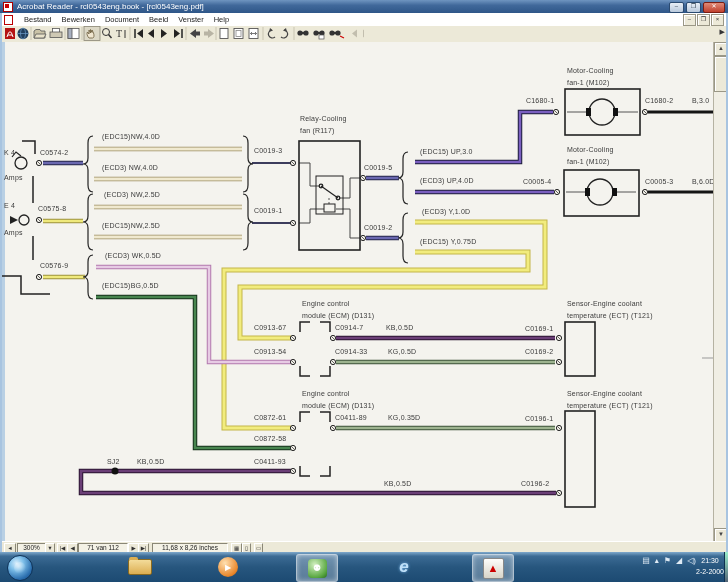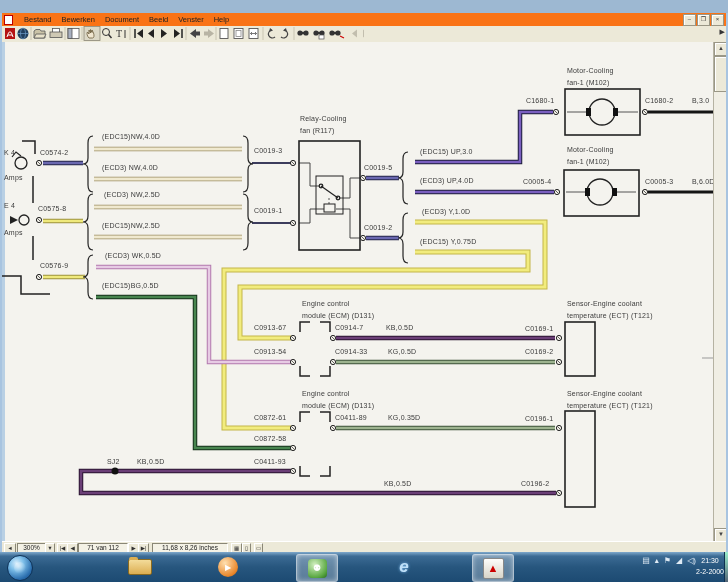--- a/index.html
+++ b/index.html
@@ -5,21 +5,21 @@
   html,body{margin:0;padding:0;}
   #app{position:relative;width:728px;height:582px;background:#9db8d2;font-family:"Liberation Sans",sans-serif;overflow:hidden;}
   
   .titlebar{position:absolute;left:0;top:0;width:728px;height:13px;background:linear-gradient(180deg,#6f95c0 0%,#41699b 40%,#2e5688 100%);display:flex;align-items:center;color:#fff;font-size:8px;}
   .titleicon{width:8px;height:8px;background:#fff;border:1px solid #a00;margin:0 4px 0 3px;position:relative;}
   .titleicon::after{content:"";position:absolute;left:1px;top:1px;width:4px;height:4px;background:#c00;}
   .tbtns{position:absolute;right:3px;top:2px;display:flex;gap:2px;}
   .wbtn{width:13px;height:9px;border:1px solid #2a4a70;border-radius:2px;background:linear-gradient(#e8eef6,#b9c9dc);font-size:6px;line-height:7px;text-align:center;color:#234;}
   .wbtn.close{width:20px;background:linear-gradient(#e08a77,#c0402e);color:#fff;border-color:#7a1d12;}
   
-  .menubar{position:absolute;left:2px;top:13px;width:724px;height:13px;background:#f97316;border-bottom:1px solid #c9c5b2;display:flex;align-items:center;font-size:7.5px;color:#222;}
+  .menubar{position:absolute;left:2px;top:13px;width:724px;height:13px;background:#ffffff;border-bottom:1px solid #c9c5b2;display:flex;align-items:center;font-size:7.5px;color:#222;}
   .mdiicon{width:7px;height:8px;background:#fff;border:1px solid #b00;margin:0 6px 0 2px;}
   .menuitem{padding:0 5px;}
   .mdibtns{position:absolute;right:2px;top:1px;display:flex;gap:1px;}
   .mbtn{width:11px;height:10px;border:1px solid #9a9786;background:#ece9d8;font-size:6px;line-height:9px;text-align:center;color:#333;box-shadow:inset 1px 1px 0 #fff;}
   
   .toolbar{position:absolute;left:2px;top:26px;width:724px;height:16px;background:#ece9d8;border-bottom:1px solid #9a9786;}
   .ovf{position:absolute;right:1px;top:2px;font-size:7px;color:#333;}
   
   .doc{position:absolute;left:2px;top:42px;width:711px;height:499px;background:#f4f3ee;overflow:hidden;}
   .pageedge{position:absolute;left:0;top:0;width:3px;height:499px;background:#b9d0e4;}
@@ -50,20 +50,29 @@
   .tray{position:absolute;right:32px;top:4px;display:flex;align-items:center;gap:5px;color:#eaf2fa;}
   .trayglyph{font-size:8px;color:#dfeaf4;}
   .clock{position:absolute;right:3px;top:3px;width:30px;text-align:center;color:#fff;font-size:7px;line-height:11px;}
   .showdesk{position:absolute;right:0;top:0;width:3px;height:30px;background:linear-gradient(180deg,#9ec,#567);border-left:1px solid #0e3050;}
 </style>
 </head>
 <body>
 
 <div id="app">
 
+  <div class="titlebar">
+    <div class="titleicon"></div>
+    <span>Acrobat Reader - rcl0543eng.book - [rcl0543eng.pdf]</span>
+    <div class="tbtns">
+      <div class="wbtn">–</div>
+      <div class="wbtn">❐</div>
+      <div class="wbtn close">✕</div>
+    </div>
+  </div>
 
   <div class="menubar">
     <div class="mdiicon"></div>
     <span id="menu-items"><span class="menuitem">Bestand</span><span class="menuitem">Bewerken</span><span class="menuitem">Document</span><span class="menuitem">Beeld</span><span class="menuitem">Venster</span><span class="menuitem">Help</span></span>
     <div class="mdibtns">
       <div class="mbtn">–</div>
       <div class="mbtn">❐</div>
       <div class="mbtn">×</div>
     </div>
   </div>

